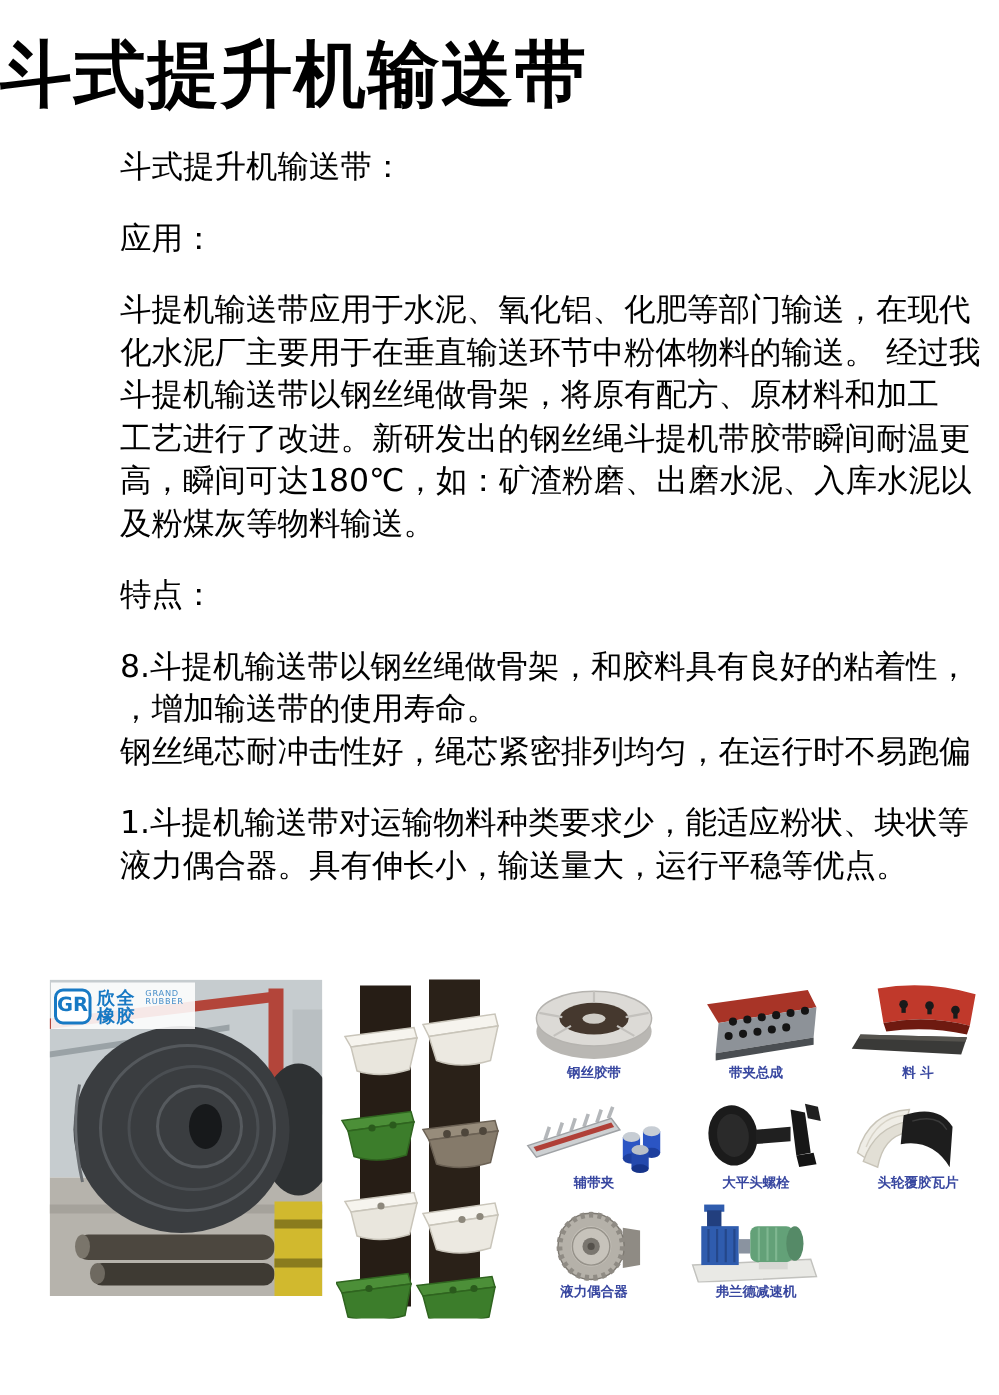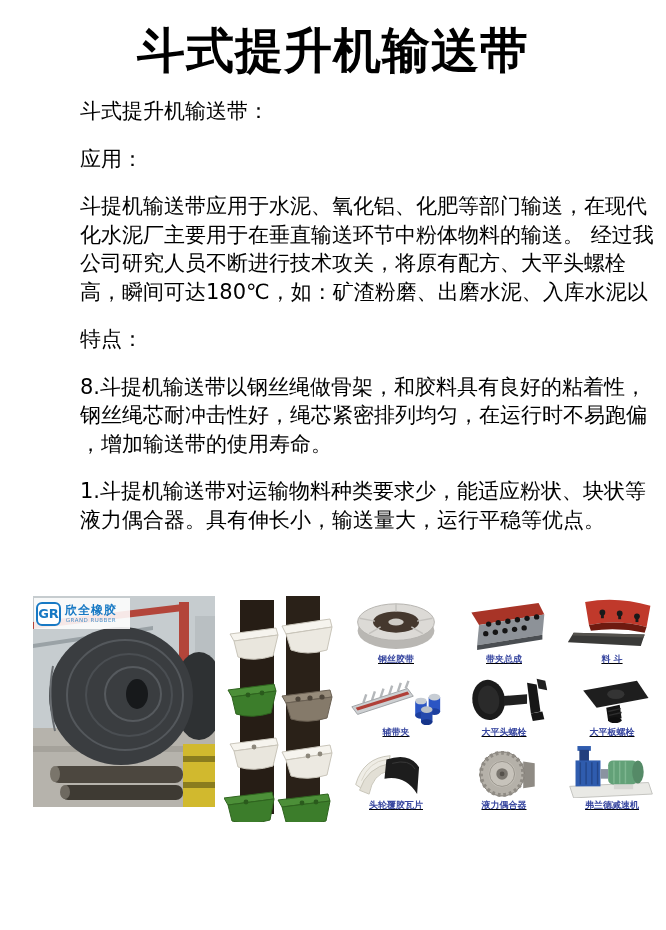--- a/index.html
+++ b/index.html
@@ -5,48 +5,48 @@
   html,body{margin:0;padding:0;background:#ffffff;}
   body{
     width:666px;height:930px;overflow:hidden;
     font-family:"DejaVu Sans","Liberation Sans",sans-serif;
     color:#000;
   }
   .page{position:relative;width:666px;height:930px;background:#fff;}
   h1.title{
     margin:20px 0 17px 0;
     font-size:48px;line-height:1.25;font-weight:700;
-    text-align:center;letter-spacing:1px;
+    text-align:left;letter-spacing:1px;
   }
   .content{padding:0 34px;font-size:21px;line-height:28.5px;}
   .block{margin:0 0 19px 0;}
   .tline{white-space:nowrap;margin-left:46px;}
   
   .gallery{position:relative;margin-top:57px;height:290px;}
   .photo-left{position:absolute;left:33px;top:5px;width:182px;height:211px;overflow:hidden;}
   .photo-left svg{display:block;}
   .logo-overlay{
     position:absolute;left:1px;top:2px;width:96px;height:31px;
     background:rgba(255,255,255,.88);display:flex;align-items:center;gap:4px;padding:1px 2px;
     box-sizing:border-box;
   }
   .logo-box{
     width:25px;height:24px;border:2px solid #1779c4;border-radius:6px;
     color:#1779c4;font-weight:700;font-size:13px;display:flex;align-items:center;justify-content:center;
     background:#fff;box-sizing:border-box;
   }
-  .logo-text{display:flex;flex-direction:column;line-height:1;text-align:center;}
+  .logo-text{display:flex;line-height:1;}
   .logo-cn{color:#1779c4;font-weight:700;font-size:12px;letter-spacing:1px;}
   .logo-en{color:#4a90c9;font-size:5.5px;letter-spacing:.5px;margin-top:2px;}
   .photo-mid{position:absolute;left:224px;top:3px;width:112px;height:228px;}
   .acc-grid{
     position:absolute;left:342px;top:3px;width:324px;
     display:grid;grid-template-columns:repeat(3,108px);grid-auto-rows:73px;
   }
-  .acc-cell{display:flex;flex-direction:column;align-items:center;justify-content:flex-end;padding-bottom:2px;box-sizing:border-box;text-decoration:underline;}
+  .acc-cell{display:flex;flex-direction:column;align-items:center;justify-content:flex-end;padding-bottom:2px;box-sizing:border-box;}
   .acc-cell svg{display:block;}
   .acc-caption{
     font-size:9px;font-weight:700;color:#3847a0;line-height:11px;margin-top:2px;
     white-space:nowrap;
   }
 </style>
 </head>
 <body>
 
 <div class="page">
@@ -54,30 +54,32 @@
   <h1 class="title">斗式提升机输送带</h1>
 
   <div class="content">
     <div class="block tline">斗式提升机输送带：</div>
 
     <div class="block tline">应用：</div>
 
     <div class="block">
       <div class="tline">斗提机输送带应用于水泥、氧化铝、化肥等部门输送，在现代</div>
       <div class="tline">化水泥厂主要用于在垂直输送环节中粉体物料的输送。 经过我</div>
-      <div class="tline">公司研究人员不断进行技术攻关，将原有配方、大平头螺栓</div>
+      <div class="tline">斗提机输送带以钢丝绳做骨架，将原有配方、原材料和加工</div>
+      <div class="tline">工艺进行了改进。新研发出的钢丝绳斗提机带胶带瞬间耐温更</div>
       <div class="tline">高，瞬间可达180℃，如：矿渣粉磨、出磨水泥、入库水泥以</div>
+      <div class="tline">及粉煤灰等物料输送。</div>
     </div>
 
     <div class="block tline">特点：</div>
 
     <div class="block">
       <div class="tline">8.斗提机输送带以钢丝绳做骨架，和胶料具有良好的粘着性，</div>
+      <div class="tline">，增加输送带的使用寿命。</div>
       <div class="tline">钢丝绳芯耐冲击性好，绳芯紧密排列均匀，在运行时不易跑偏</div>
-      <div class="tline">，增加输送带的使用寿命。</div>
     </div>
 
     <div class="block">
       <div class="tline">1.斗提机输送带对运输物料种类要求少，能适应粉状、块状等</div>
       <div class="tline">液力偶合器。具有伸长小，输送量大，运行平稳等优点。</div>
     </div>
   </div>
 
   <div class="gallery">
 
@@ -246,30 +248,20 @@
           <ellipse cx="34" cy="28" rx="17" ry="21" fill="#1b1b1b" transform="rotate(-8 34 28)"></ellipse>
           <ellipse cx="34" cy="28" rx="11" ry="15" fill="#2a2a2a" transform="rotate(-8 34 28)"></ellipse>
           <polygon points="50,24 74,22 74,32 50,34" fill="#202020"></polygon>
           <polygon points="74,10 84,12 88,40 78,42" fill="#171717"></polygon>
           <polygon points="84,6 93,8 95,18 86,16" fill="#202020"></polygon>
           <polygon points="78,42 90,40 92,48 80,50" fill="#141414"></polygon>
         </svg>
         <span class="acc-caption">大平头螺栓</span>
       </div>
 
-      <div class="acc-cell">
-        <svg width="96" height="50" viewBox="0 0 100 52">
-          <polygon points="20,16 76,6 88,24 34,34" fill="#1e1e1e"></polygon>
-          <ellipse cx="54" cy="20" rx="9" ry="5" fill="#343434"></ellipse>
-          <polygon points="44,34 58,31 60,45 46,48" fill="#131313"></polygon>
-          <path d="M46,38 L59,35 M47,42 L60,39" stroke="#2e2e2e" stroke-width="1.5"></path>
-          <ellipse cx="53" cy="47" rx="7" ry="3" fill="#0e0e0e"></ellipse>
-        </svg>
-        <span class="acc-caption">大平板螺栓</span>
-      </div>
 
       <div class="acc-cell">
         <svg width="96" height="50" viewBox="0 0 100 52">
           <path d="M8,38 Q16,10 44,8 L40,22 Q24,24 20,46 Z" fill="#efede6" stroke="#c8c4b8"></path>
           <path d="M14,34 Q22,14 40,12" stroke="#d8d4c8" fill="none"></path>
           <path d="M12,44 Q20,20 44,16 L42,24 Q26,27 22,48 Z" fill="#e2dfd5" stroke="#c8c4b8"></path>
           <path d="M40,12 Q64,4 74,20 L72,48 Q60,28 38,32 Z" fill="#1d1d1d"></path>
           <path d="M46,16 Q64,11 70,22" stroke="#3a3a3a" fill="none"></path>
         </svg>
         <span class="acc-caption">头轮覆胶瓦片</span>

